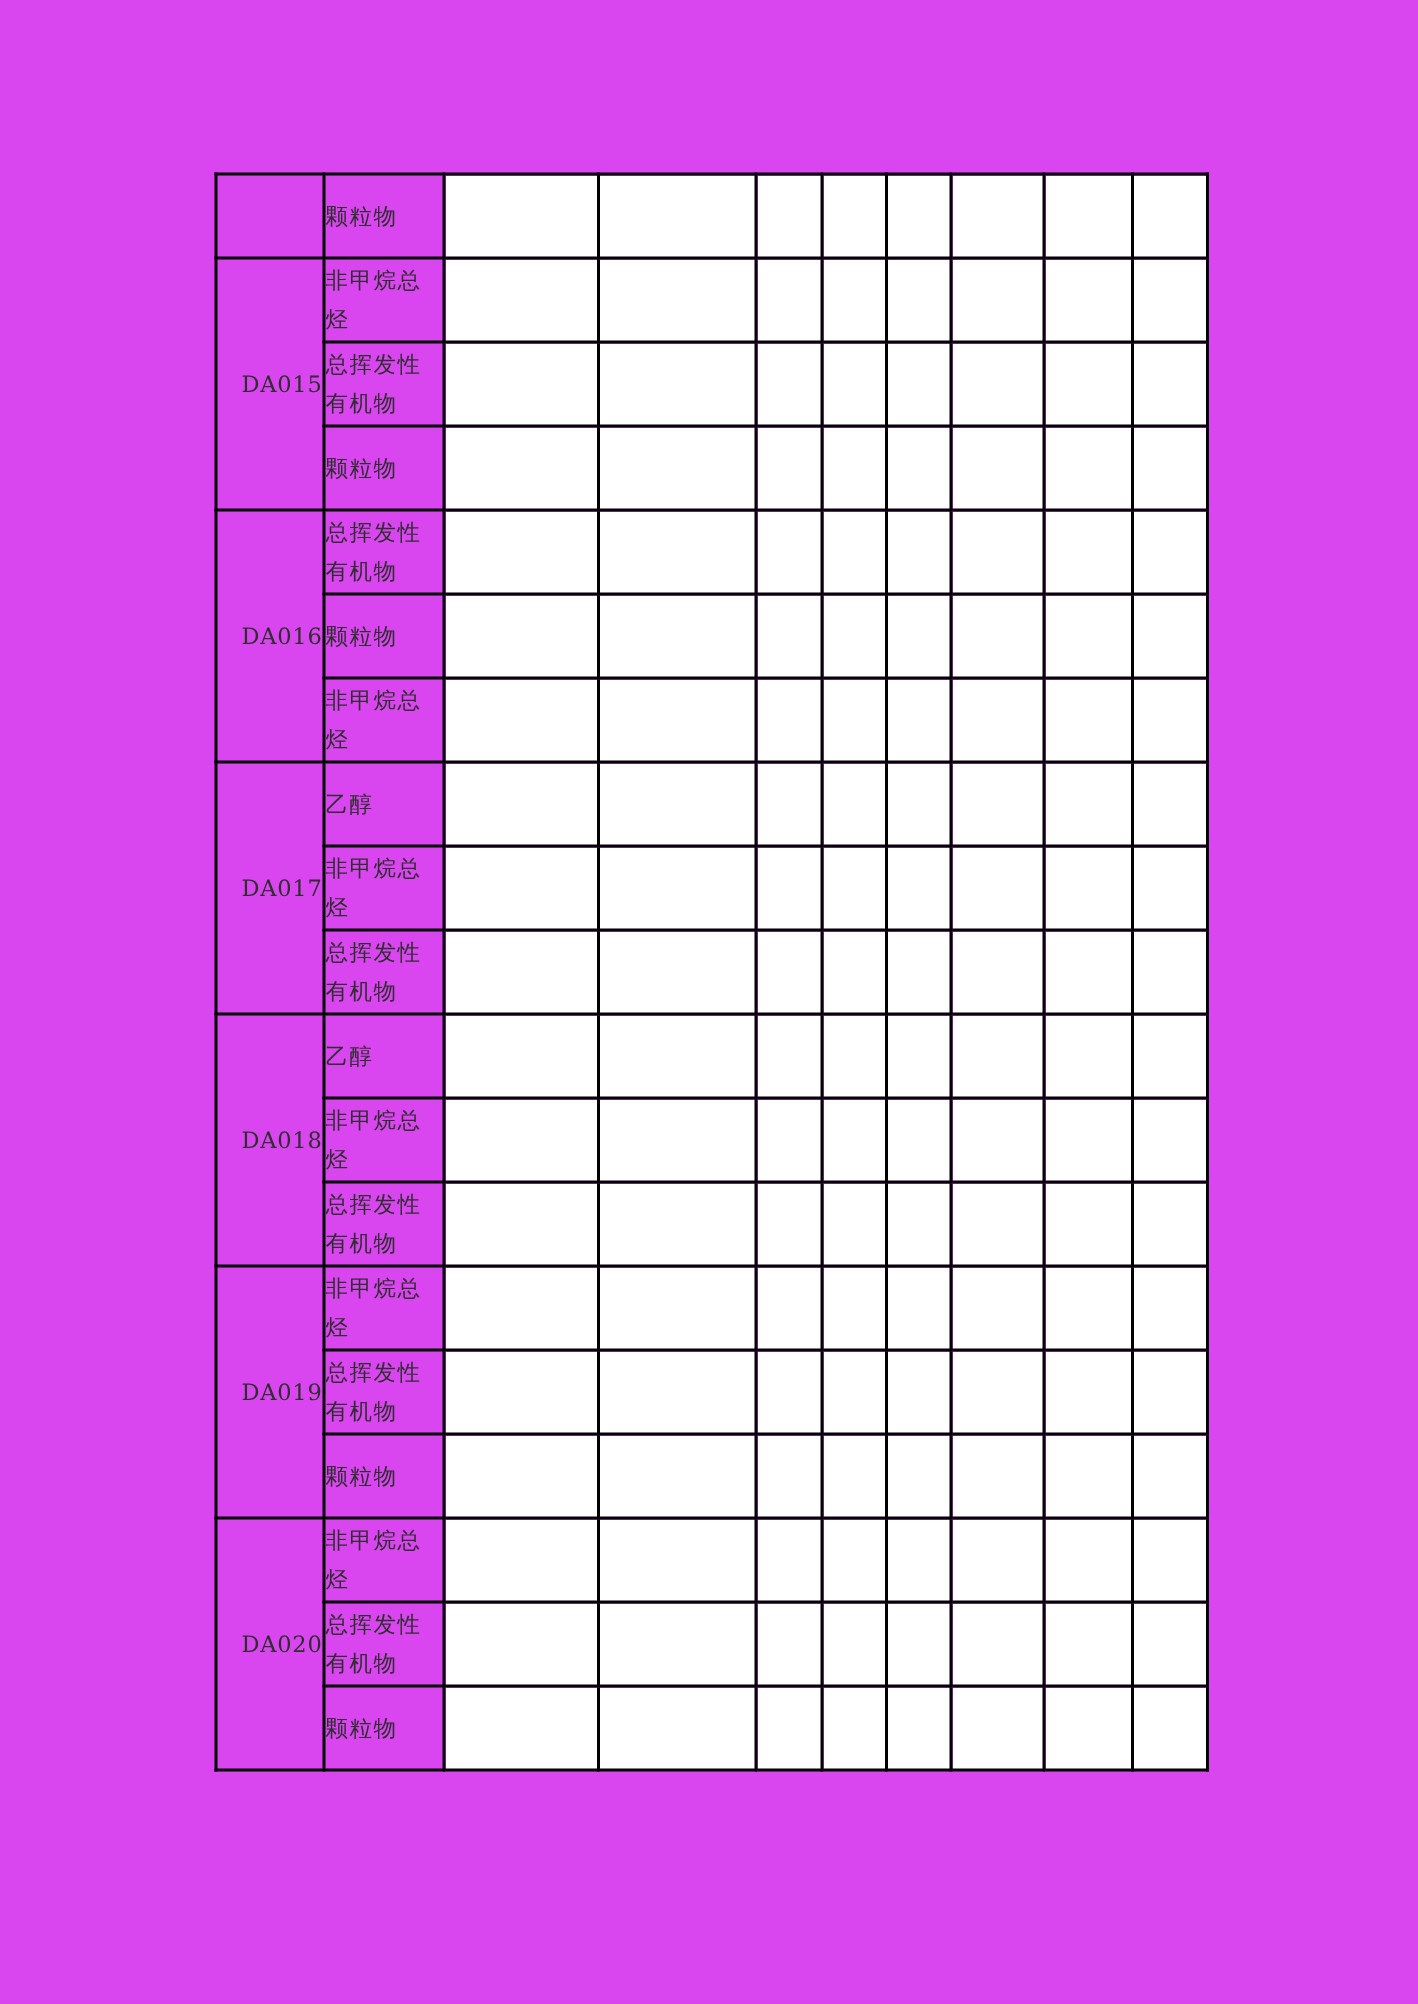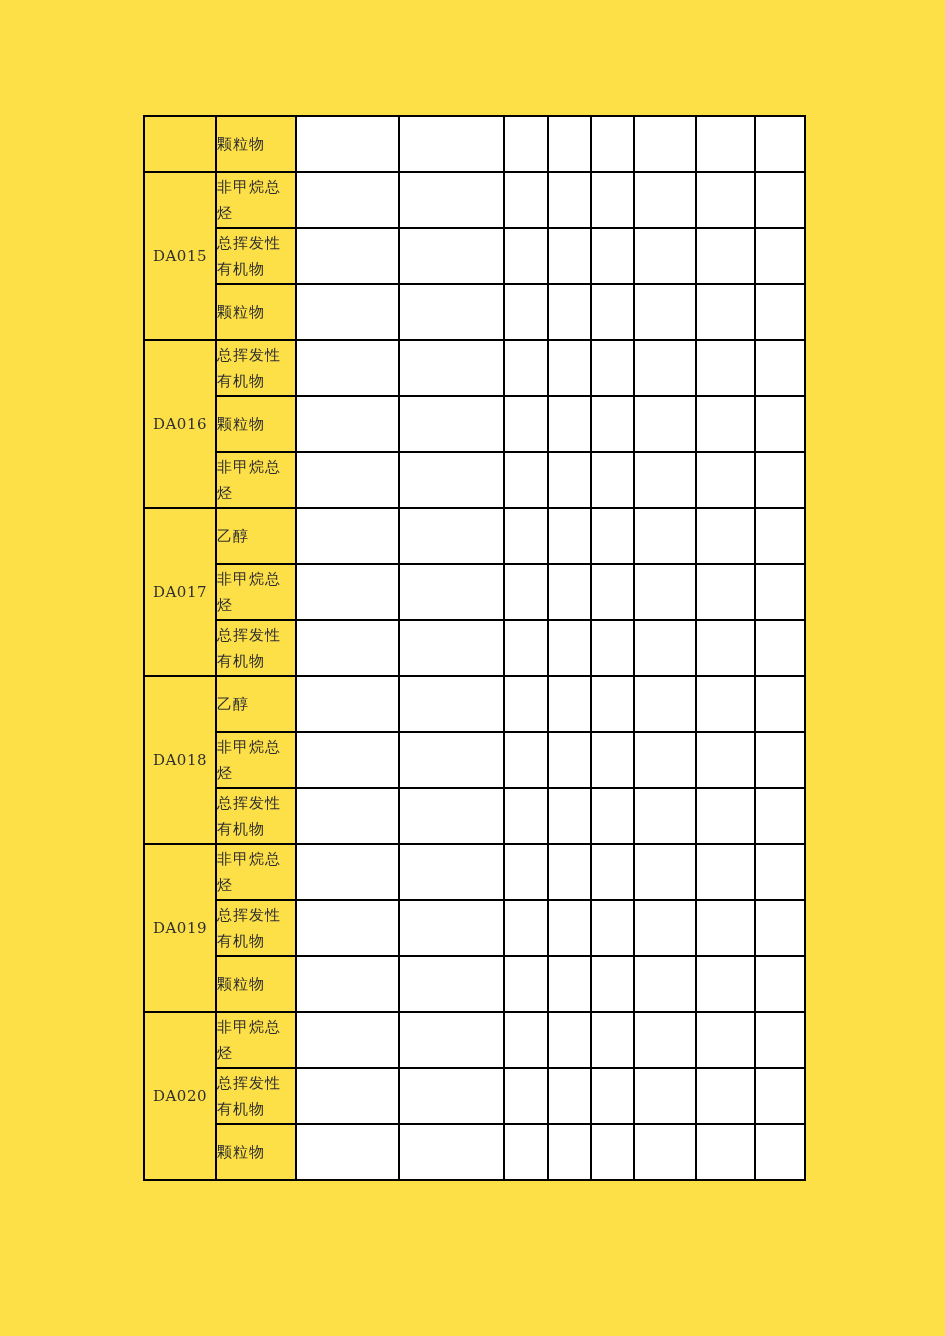--- a/index.html
+++ b/index.html
@@ -4,21 +4,21 @@
 <style>
   html, body {
     margin: 0;
     padding: 0;
     background: #ffffff;
   }
   .page {
     position: relative;
     width: 945px;
     height: 1336px;
-    background: #fde047;
+    background: #d946ef;
     overflow: hidden;
     font-family: "DejaVu Serif", "Liberation Serif", serif;
   }
   table.grid {
     position: absolute;
     left: 143px;
     top: 115px;
     border-collapse: collapse;
     table-layout: fixed;
     width: 661px;
@@ -29,21 +29,21 @@
   table.grid td {
     border: 2px solid #000000;
     padding: 0;
     vertical-align: middle;
     color: #2e2e2e;
     font-size: 15px;
     line-height: 26px;
     overflow: hidden;
   }
   td.id-cell {
-    text-align: center;
+    text-align: right;
     letter-spacing: 0.5px;
     font-size: 15px;
     margin-left: 28px;
   }
   td.pollutant-cell {
     padding-left: 7px;
     padding-right: 4px;
     letter-spacing: 1px;
     word-break: break-all;
   }

